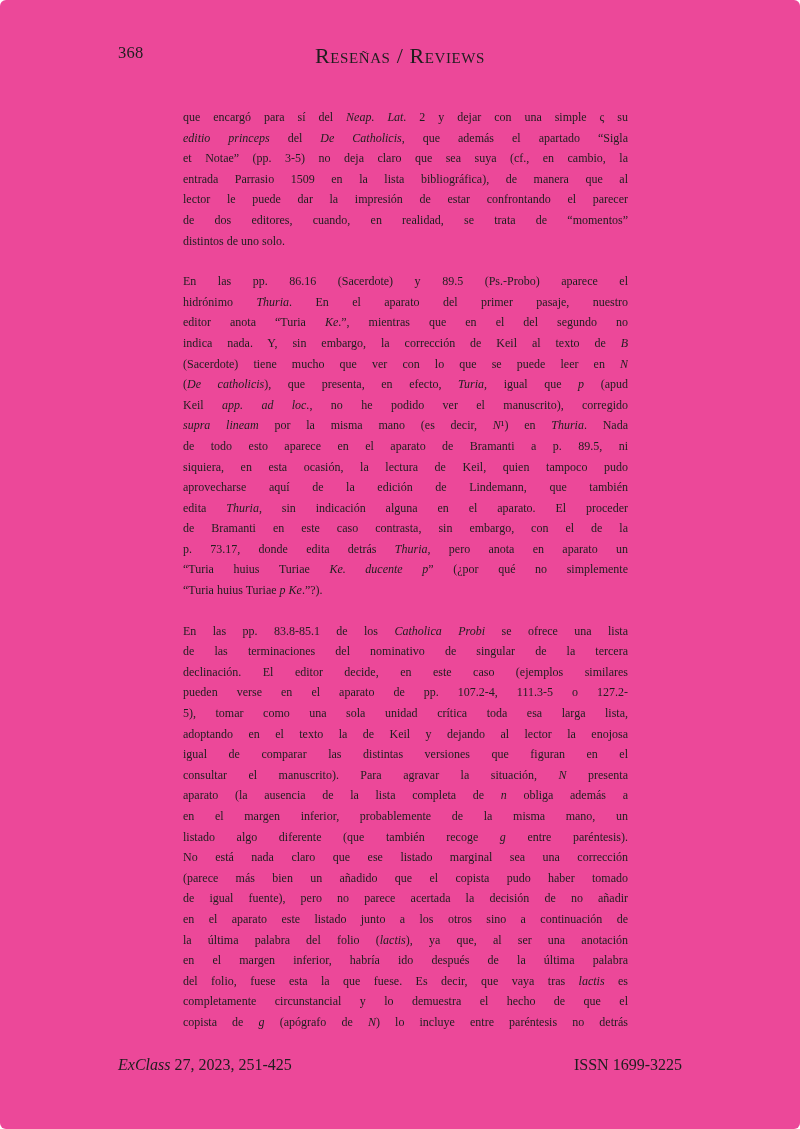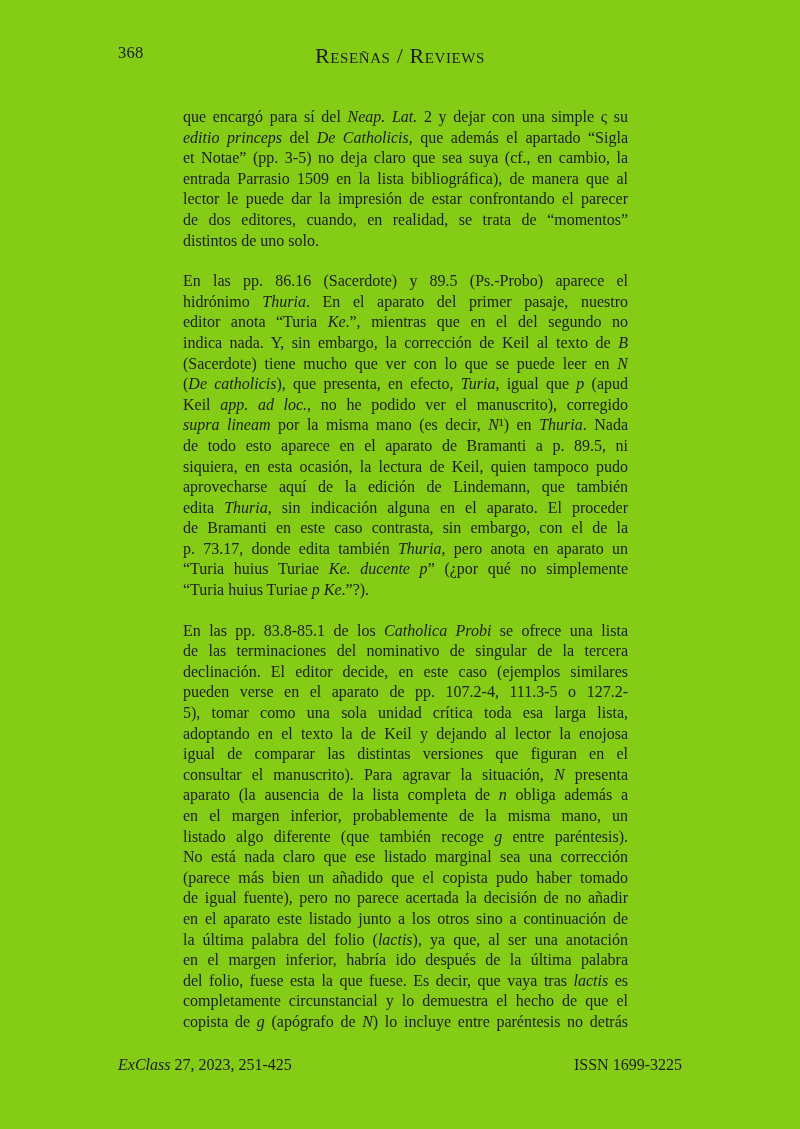--- a/index.html
+++ b/index.html
@@ -6,21 +6,22 @@
   body {
     width: 800px; height: 1129px;
     background: #ffffff;
     font-family: "Liberation Serif", serif;
     color: #1e1e1e;
     position: relative;
     overflow: hidden;
   }
   .page {
     position: absolute; inset: 0;
-    background: #84cc16;
+    background: #ec4899;
+    border-radius: 6px;
   }
   
   .header {
     position: absolute; left: 118px; top: 43px; width: 564px; height: 22px;
   }
   .page-number {
     position: absolute; left: 0; top: 0;
     font-size: 16.5px; letter-spacing: 0.3px;
   }
   .running-head {
@@ -29,21 +30,21 @@
     font-variant: small-caps;
     font-size: 22px;
     letter-spacing: 0.6px;
   }
   
   .content {
     position: absolute; left: 183px; top: 107px; width: 445px;
   }
   .paragraph + .paragraph { margin-top: 20px; }
   .line {
-    font-size: 16px;
+    font-size: 12px;
     line-height: 20.6px;
     height: 20.6px;
     overflow: hidden;
     text-align: justify;
     text-align-last: justify;
     -moz-text-align-last: justify;
     white-space: normal;
   }
   .line.last {
     text-align: center;
@@ -86,21 +87,21 @@
         <div class="line"><span>indica nada. Y, sin embargo, la corrección de Keil al texto de </span><i>B</i></div>
         <div class="line"><span>(Sacerdote) tiene mucho que ver con lo que se puede leer en </span><i>N</i></div>
         <div class="line"><span>(</span><i>De catholicis</i><span>), que presenta, en efecto, </span><i>Turia</i><span>, igual que </span><i>p</i><span> (apud</span></div>
         <div class="line"><span>Keil </span><i>app. ad loc.</i><span>, no he podido ver el manuscrito), corregido</span></div>
         <div class="line"><i>supra lineam</i><span> por la misma mano (es decir, </span><i>N</i><span>¹) en </span><i>Thuria</i><span>. Nada</span></div>
         <div class="line"><span>de todo esto aparece en el aparato de Bramanti a p. 89.5, ni</span></div>
         <div class="line"><span>siquiera, en esta ocasión, la lectura de Keil, quien tampoco pudo</span></div>
         <div class="line"><span>aprovecharse aquí de la edición de Lindemann, que también</span></div>
         <div class="line"><span>edita </span><i>Thuria</i><span>, sin indicación alguna en el aparato. El proceder</span></div>
         <div class="line"><span>de Bramanti en este caso contrasta, sin embargo, con el de la</span></div>
-        <div class="line"><span>p. 73.17, donde edita también </span><i>Thuria</i><span>, pero anota en aparato un</span></div>
+        <div class="line"><span>p. 73.17, donde edita detrás </span><i>Thuria</i><span>, pero anota en aparato un</span></div>
         <div class="line"><span>“Turia huius Turiae </span><i>Ke. ducente p</i><span>” (¿por qué no simplemente</span></div>
         <div class="line last"><span>“Turia huius Turiae </span><i>p Ke</i><span>.”?).</span></div>
       </div>
       <div class="paragraph">
         <div class="line"><span>En las pp. 83.8-85.1 de los </span><i>Catholica Probi</i><span> se ofrece una lista</span></div>
         <div class="line"><span>de las terminaciones del nominativo de singular de la tercera</span></div>
         <div class="line"><span>declinación. El editor decide, en este caso (ejemplos similares</span></div>
         <div class="line"><span>pueden verse en el aparato de pp. 107.2-4, 111.3-5 o 127.2-</span></div>
         <div class="line"><span>5), tomar como una sola unidad crítica toda esa larga lista,</span></div>
         <div class="line"><span>adoptando en el texto la de Keil y dejando al lector la enojosa</span></div>

